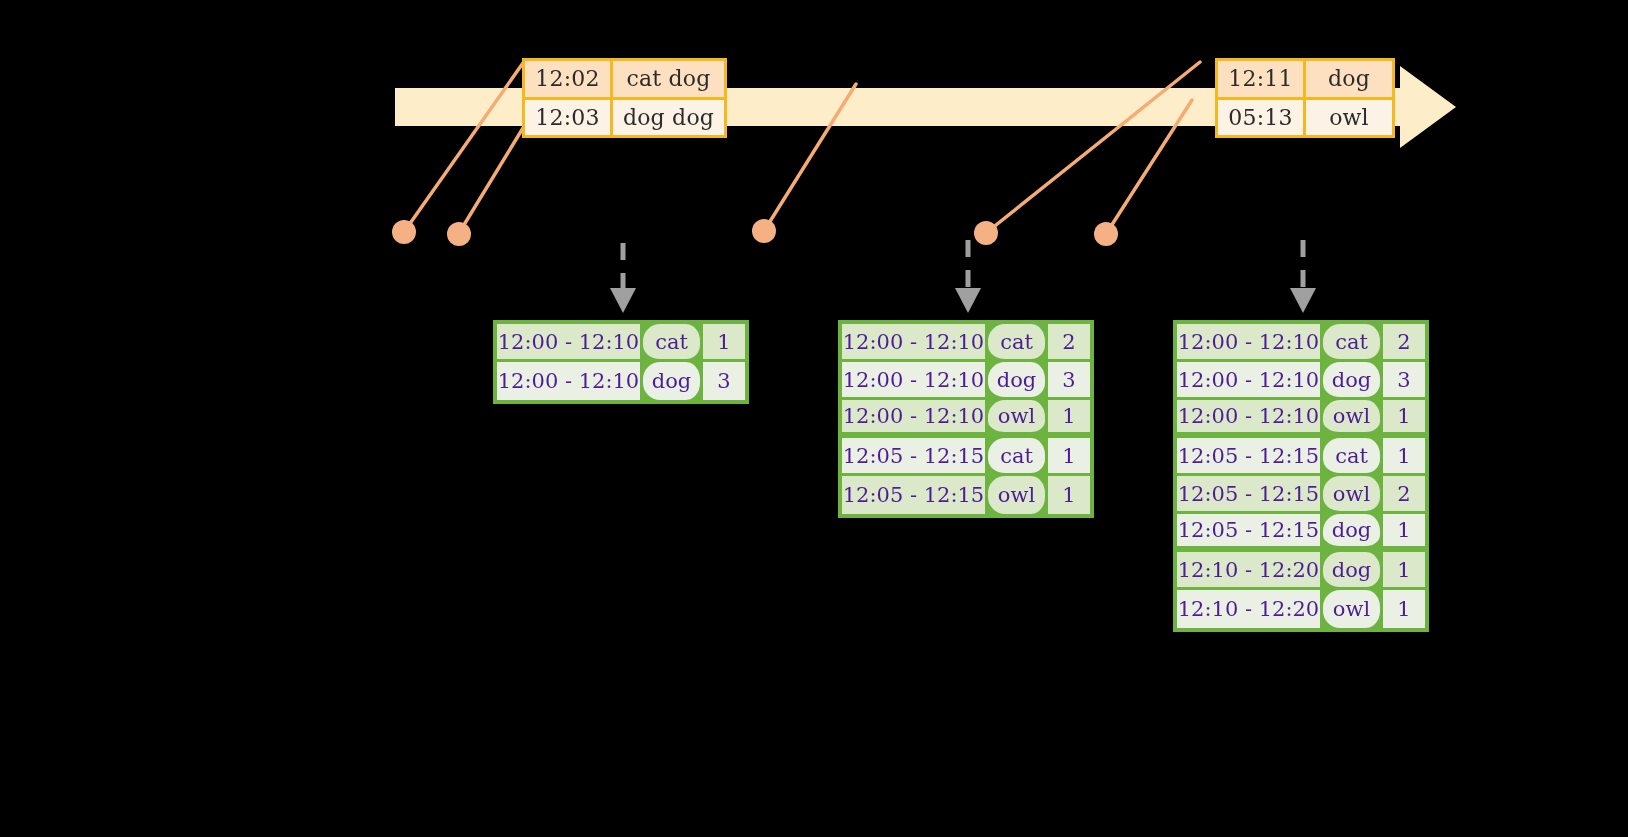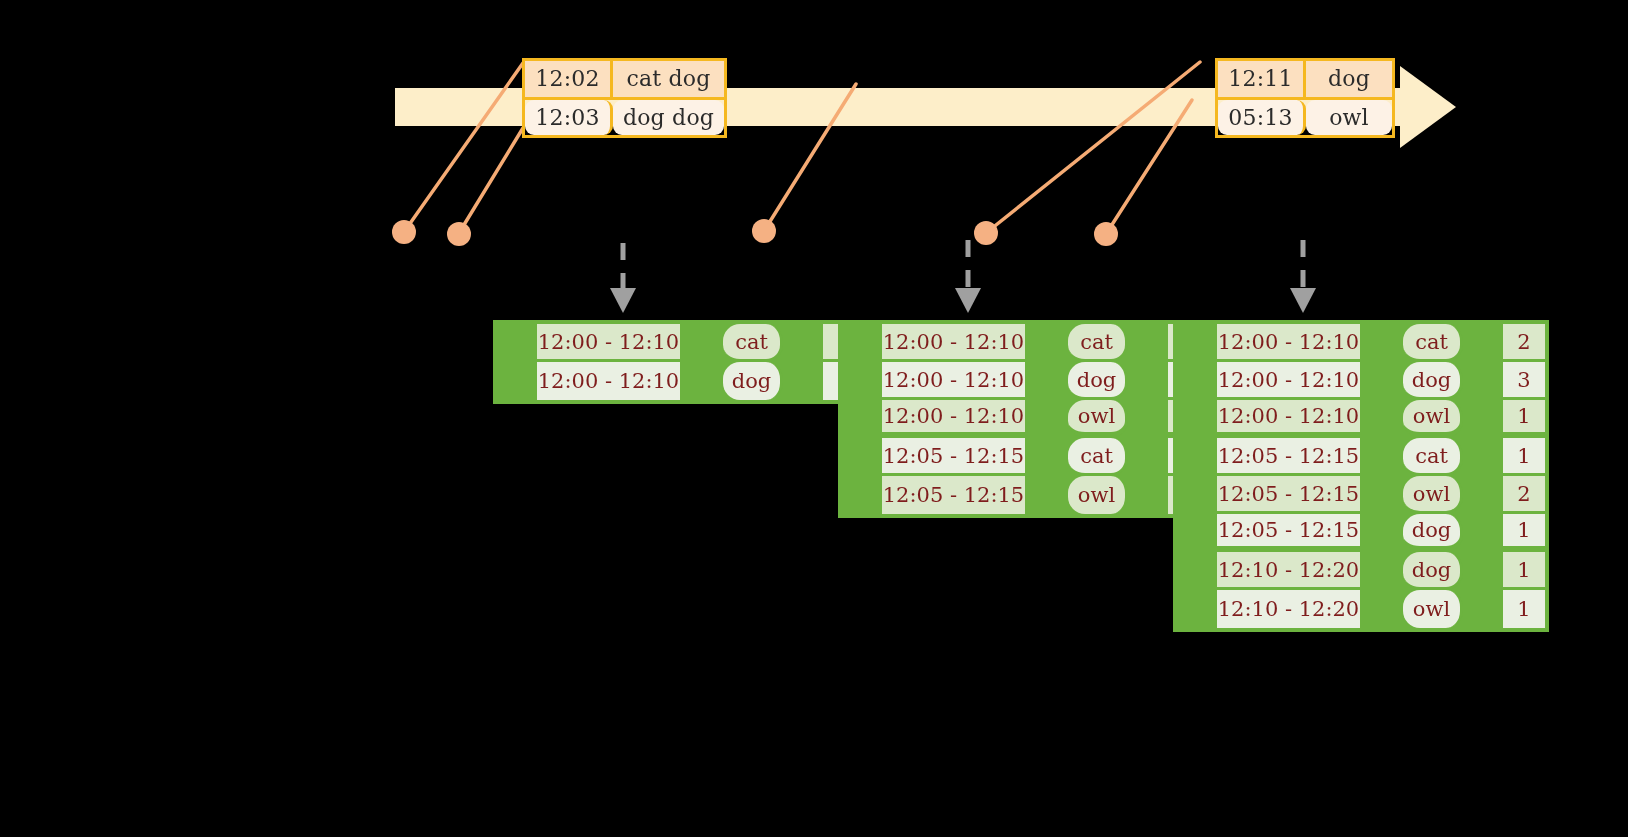--- a/index.html
+++ b/index.html
@@ -35,21 +35,21 @@
   }
   .event-row {
     display: flex;
     flex: 1 1 auto;
     box-sizing: border-box;
   }
   .event-row + .event-row {
     border-top: 3px solid #f5b820;
   }
   .event-row.shade-a .event-cell { background: #fce0c0; }
-  .event-row.shade-b .event-cell { background: #fdf2e6; border-radius: 9px; }
+  .event-row.shade-b .event-cell { background: #fdf2e6; }
   .event-cell {
     display: flex;
     align-items: center;
     justify-content: center;
     box-sizing: border-box;
     font-size: 22px;
     color: #2b2b2b;
     letter-spacing: 0.2px;
   }
   .event-cell.time-cell {
@@ -73,24 +73,23 @@
     box-sizing: border-box;
   }
   .res-row.shade-a .res-cell { background: #dbe8ca; }
   .res-row.shade-b .res-cell { background: #eaf0e3; }
   .res-cell {
     display: flex;
     align-items: center;
     justify-content: center;
     box-sizing: border-box;
     font-size: 21px;
-    color: #7f1d1d;
+    color: #4c1d95;
     border-right: 3px solid #6cb33f;
     border-bottom: 3px solid #6cb33f;
-    margin-left: 40px;
   }
   .res-cell:last-child { border-right: none; }
   .res-row:last-child .res-cell { border-bottom: none; }
   .res-cell.window-cell { width: 146px; }
   .res-cell.key-cell    { width: 60px; border-radius: 17px; }
   .res-cell.count-cell  { width: 42px; }
 
   
   .res-row.group-end .res-cell { border-bottom: 6px solid #6cb33f; }
 

